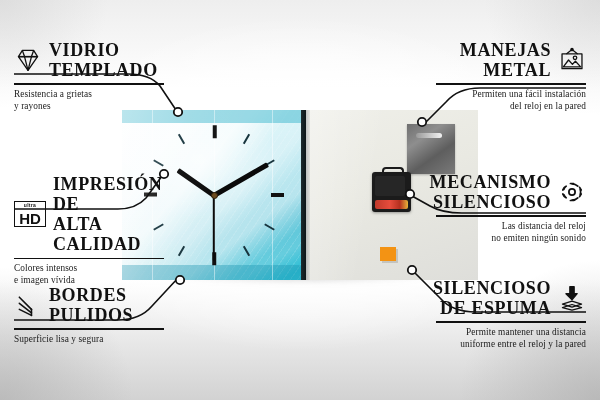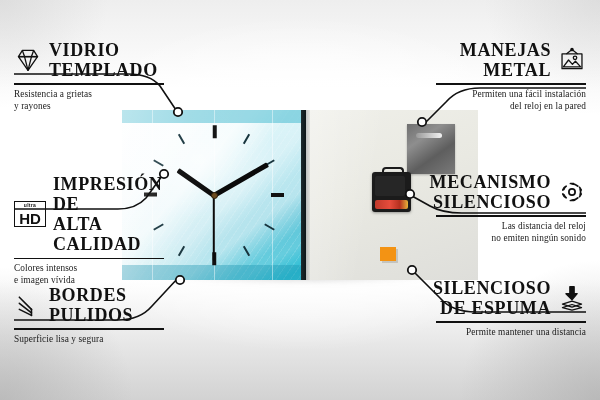--- a/index.html
+++ b/index.html
@@ -313,16 +313,17 @@
           <path d="M13.5,2 h5 v8 h3.5 L16,17 L9,10 h4.5 Z" fill="#111" stroke="#111"></path>
           <path d="M16,18.5 L27,22 L16,25.5 L5,22 Z"></path>
           <path d="M16,22.5 L27,26 L16,29 L5,26 Z"></path>
         </g>
           </svg>
       </span>
     </div>
     <div class="co-rule" style="width:150px"></div>
     <div class="co-desc">
       <span>Permite mantener una distancia</span><br>
+      <span>uniforme entre el reloj y la pared</span>
     </div>
   </div>
 
 </div>
 
 </body></html>

